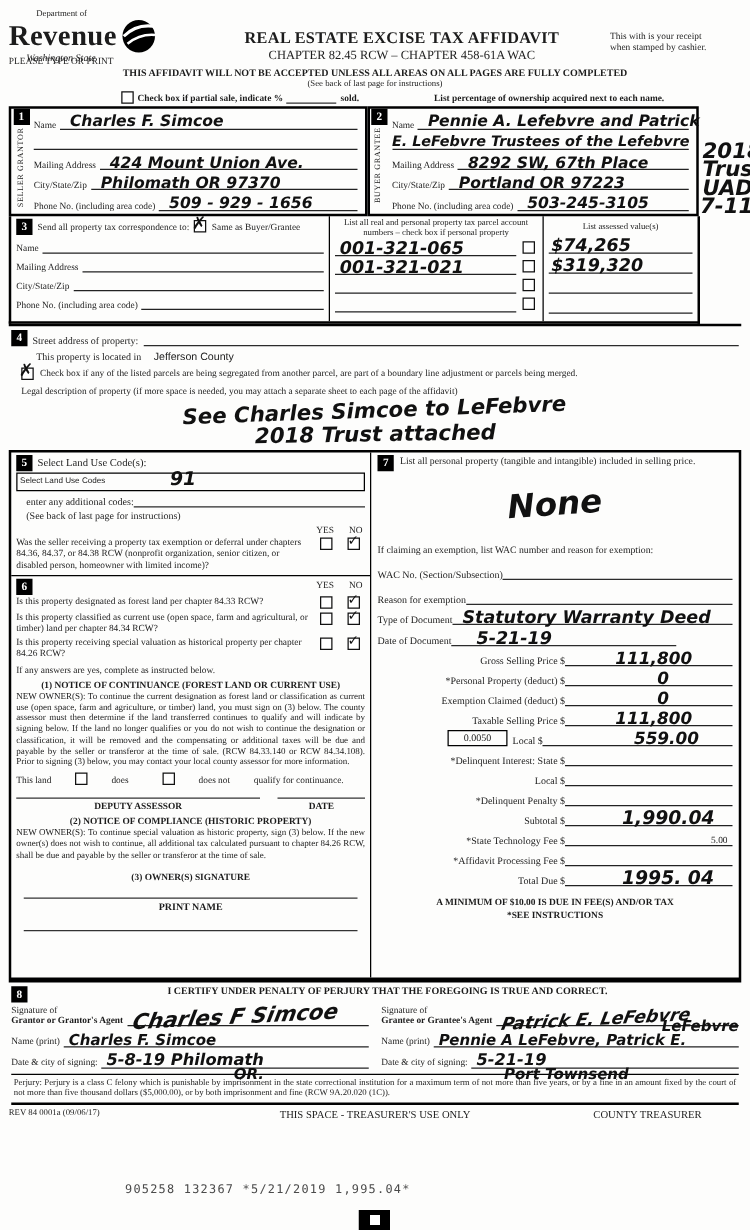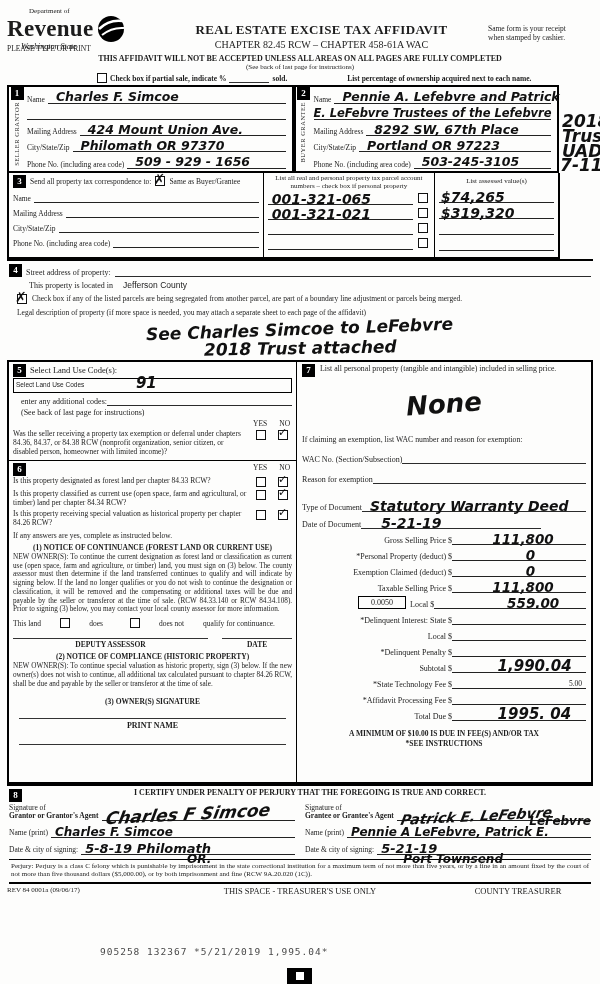--- a/index.html
+++ b/index.html
@@ -142,21 +142,21 @@
           <path d="M6 20 Q16 12 28 13" stroke="#fff" stroke-width="2" fill="none"></path>
         </svg>
       </div>
       <div class="st">Washington State</div>
     </div>
     <div class="titleblk">
       <div class="t1">REAL ESTATE EXCISE TAX AFFIDAVIT</div>
       <div class="t2">CHAPTER 82.45 RCW – CHAPTER 458-61A WAC</div>
     </div>
     <div class="receipt">
-      <div>Same form is your receipt</div>
+      <div>This with is your receipt</div>
       <div>when stamped by cashier.</div>
     </div>
   </div>
   <div class="ptp">PLEASE TYPE OR PRINT</div>
   <div class="warn">THIS AFFIDAVIT WILL NOT BE ACCEPTED UNLESS ALL AREAS ON ALL PAGES ARE FULLY COMPLETED</div>
   <div class="seeback">(See back of last page for instructions)</div>
 
   <div class="partialrow">
     <span class="cb"></span>
     <span class="b" style="margin-left:3px;">Check box if partial sale, indicate %</span>
@@ -441,21 +441,21 @@
       <div class="s7top">If claiming an exemption, list WAC number and reason for exemption:</div>
       <div style="display:flex;align-items:flex-end;margin-top:9px;">
         <span style="font-size:8px;white-space:nowrap;">WAC No. (Section/Subsection)</span>
         <span class="line" style="flex:1;height:10px;"></span>
       </div>
       <div style="display:flex;align-items:flex-end;margin-top:9px;">
         <span style="font-size:8px;white-space:nowrap;">Reason for exemption</span>
         <span class="line" style="flex:1;height:10px;"></span>
       </div>
 
-      <div style="display:flex;align-items:flex-end;margin-top:12px;height:16px;">
+      <div style="display:flex;align-items:flex-end;height:16px;">
         <span style="font-size:8px;white-space:nowrap;">Type of Document</span>
         <span class="line" style="flex:1;position:relative;height:100%;">
           <span class="hw" style="position:absolute;left:8px;bottom:-2px;font-size:14px;">Statutory Warranty Deed</span>
         </span>
       </div>
       <div style="display:flex;align-items:flex-end;margin-top:2px;height:15px;">
         <span style="font-size:8px;white-space:nowrap;">Date of Document</span>
         <span class="line" style="flex:1;position:relative;height:100%;width:180px;max-width:180px;">
           <span class="hw" style="position:absolute;left:20px;bottom:-2px;font-size:14px;">5-21-19</span>
         </span>

